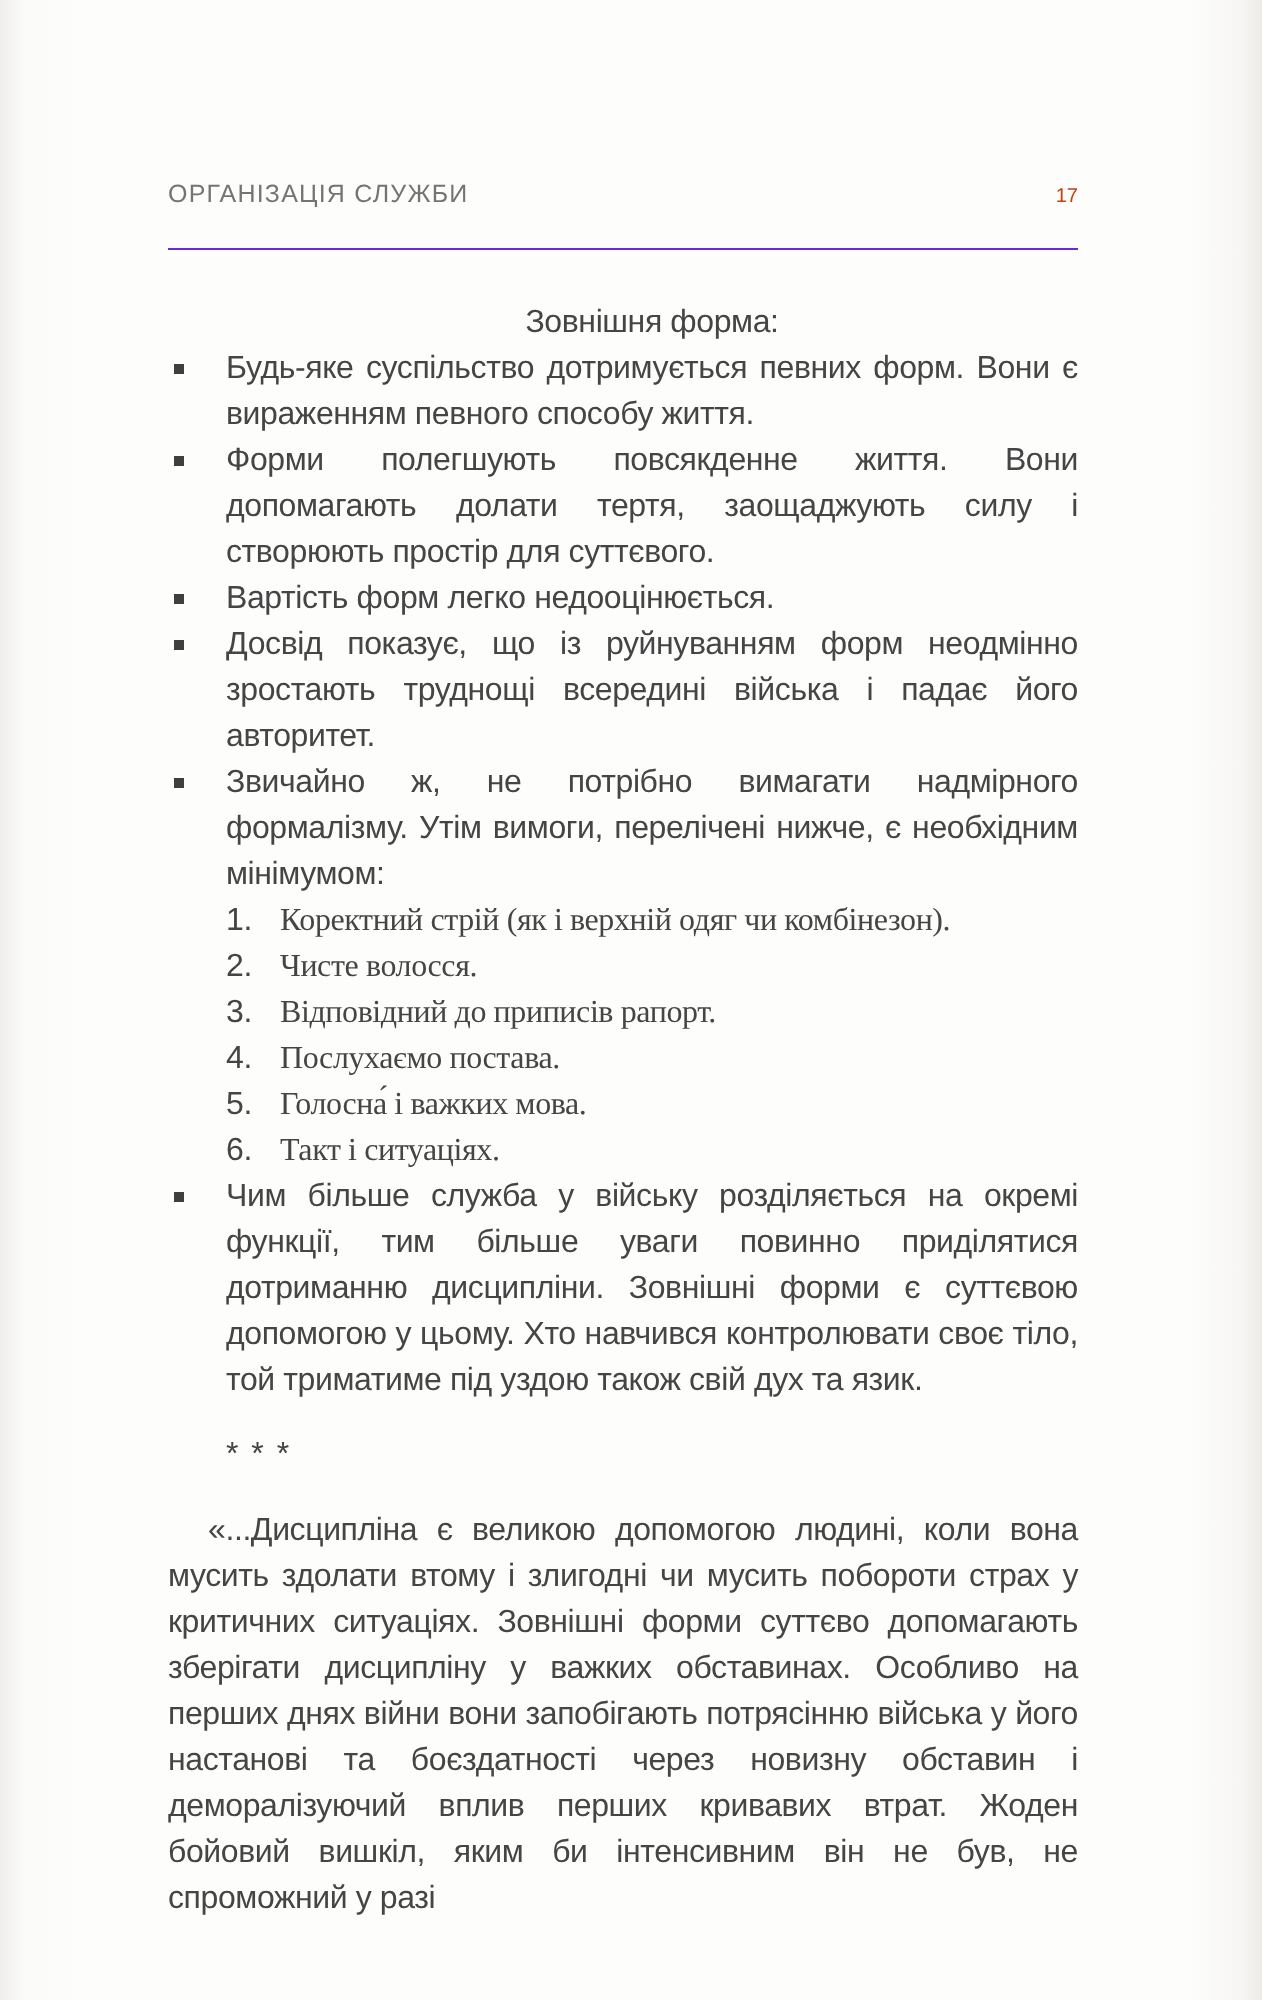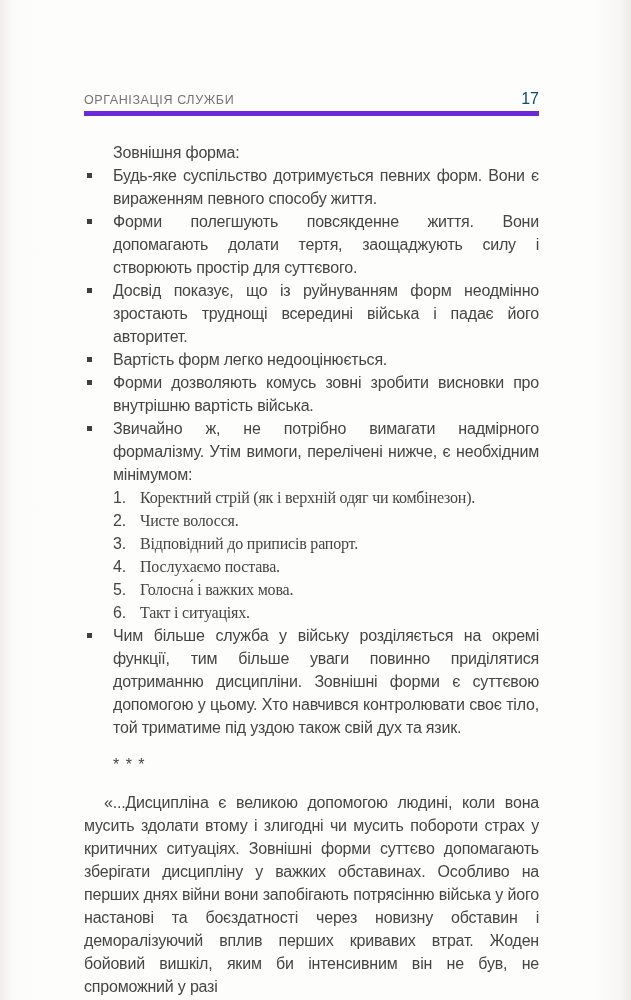--- a/index.html
+++ b/index.html
@@ -18,43 +18,44 @@
     position: absolute;
     left: 84px;
     top: 90px;
     width: 455px;
   }
   
   .running-head {
     display: flex;
     justify-content: space-between;
     align-items: baseline;
-    border-bottom: 5px solid #6d28d9;
-    padding-bottom: 3px;
+    border-bottom: 1px solid #6d28d9;
+    padding-bottom: 20px;
   }
   .section-title {
     margin: 0;
     font-size: 12.5px;
     font-weight: normal;
     letter-spacing: 0.6px;
     color: #767472;
   }
   .page-number {
-    font-size: 16px;
-    color: #0c4a6e;
+    font-size: 10px;
+    color: #c2410c;
   }
   
   .body-text {
     margin-top: 25px;
     font-size: 16px;
     line-height: 23px;
     letter-spacing: -0.2px;
   }
   .intro-line {
     margin: 0 0 0 29px;
+    text-align: center;
   }
   ul.bullet-list {
     list-style: none;
     margin: 0;
     padding: 0;
   }
   ul.bullet-list > li {
     position: relative;
     padding-left: 29px;
     text-align: justify;
@@ -109,32 +110,28 @@
       </li>
 
 
       <li>
         <span class="bullet-marker"></span>
         <span>Форми полегшують повсякденне життя. Вони допомагають долати тертя, заощаджують силу і створюють простір для суттєвого.</span>
       </li>
 
       <li>
         <span class="bullet-marker"></span>
-        <span>Досвід показує, що із руйнуванням форм неодмінно зростають труднощі всередині війська і падає його авторитет.</span>
-      </li>
-
-      <li>
-        <span class="bullet-marker"></span>
         <span>Вартість форм легко недооцінюється.</span>
       </li>
 
       <li>
         <span class="bullet-marker"></span>
-        <span>Форми дозволяють комусь зовні зробити висновки про внутрішню вартість війська.</span>
+        <span>Досвід показує, що із руйнуванням форм неодмінно зростають труднощі всередині війська і падає його авторитет.</span>
       </li>
+
 
       <li>
         <span class="bullet-marker"></span>
         <span>Звичайно ж, не потрібно вимагати надмірного формалізму. Утім вимоги, перелічені нижче, є необхідним мінімумом:</span>
         <div class="req-list">
           <div class="req-row">
             <span class="req-num">1.</span>
             <span class="req-text">Коректний стрій (як і верхній одяг чи комбінезон).</span>
           </div>
           <div class="req-row">

